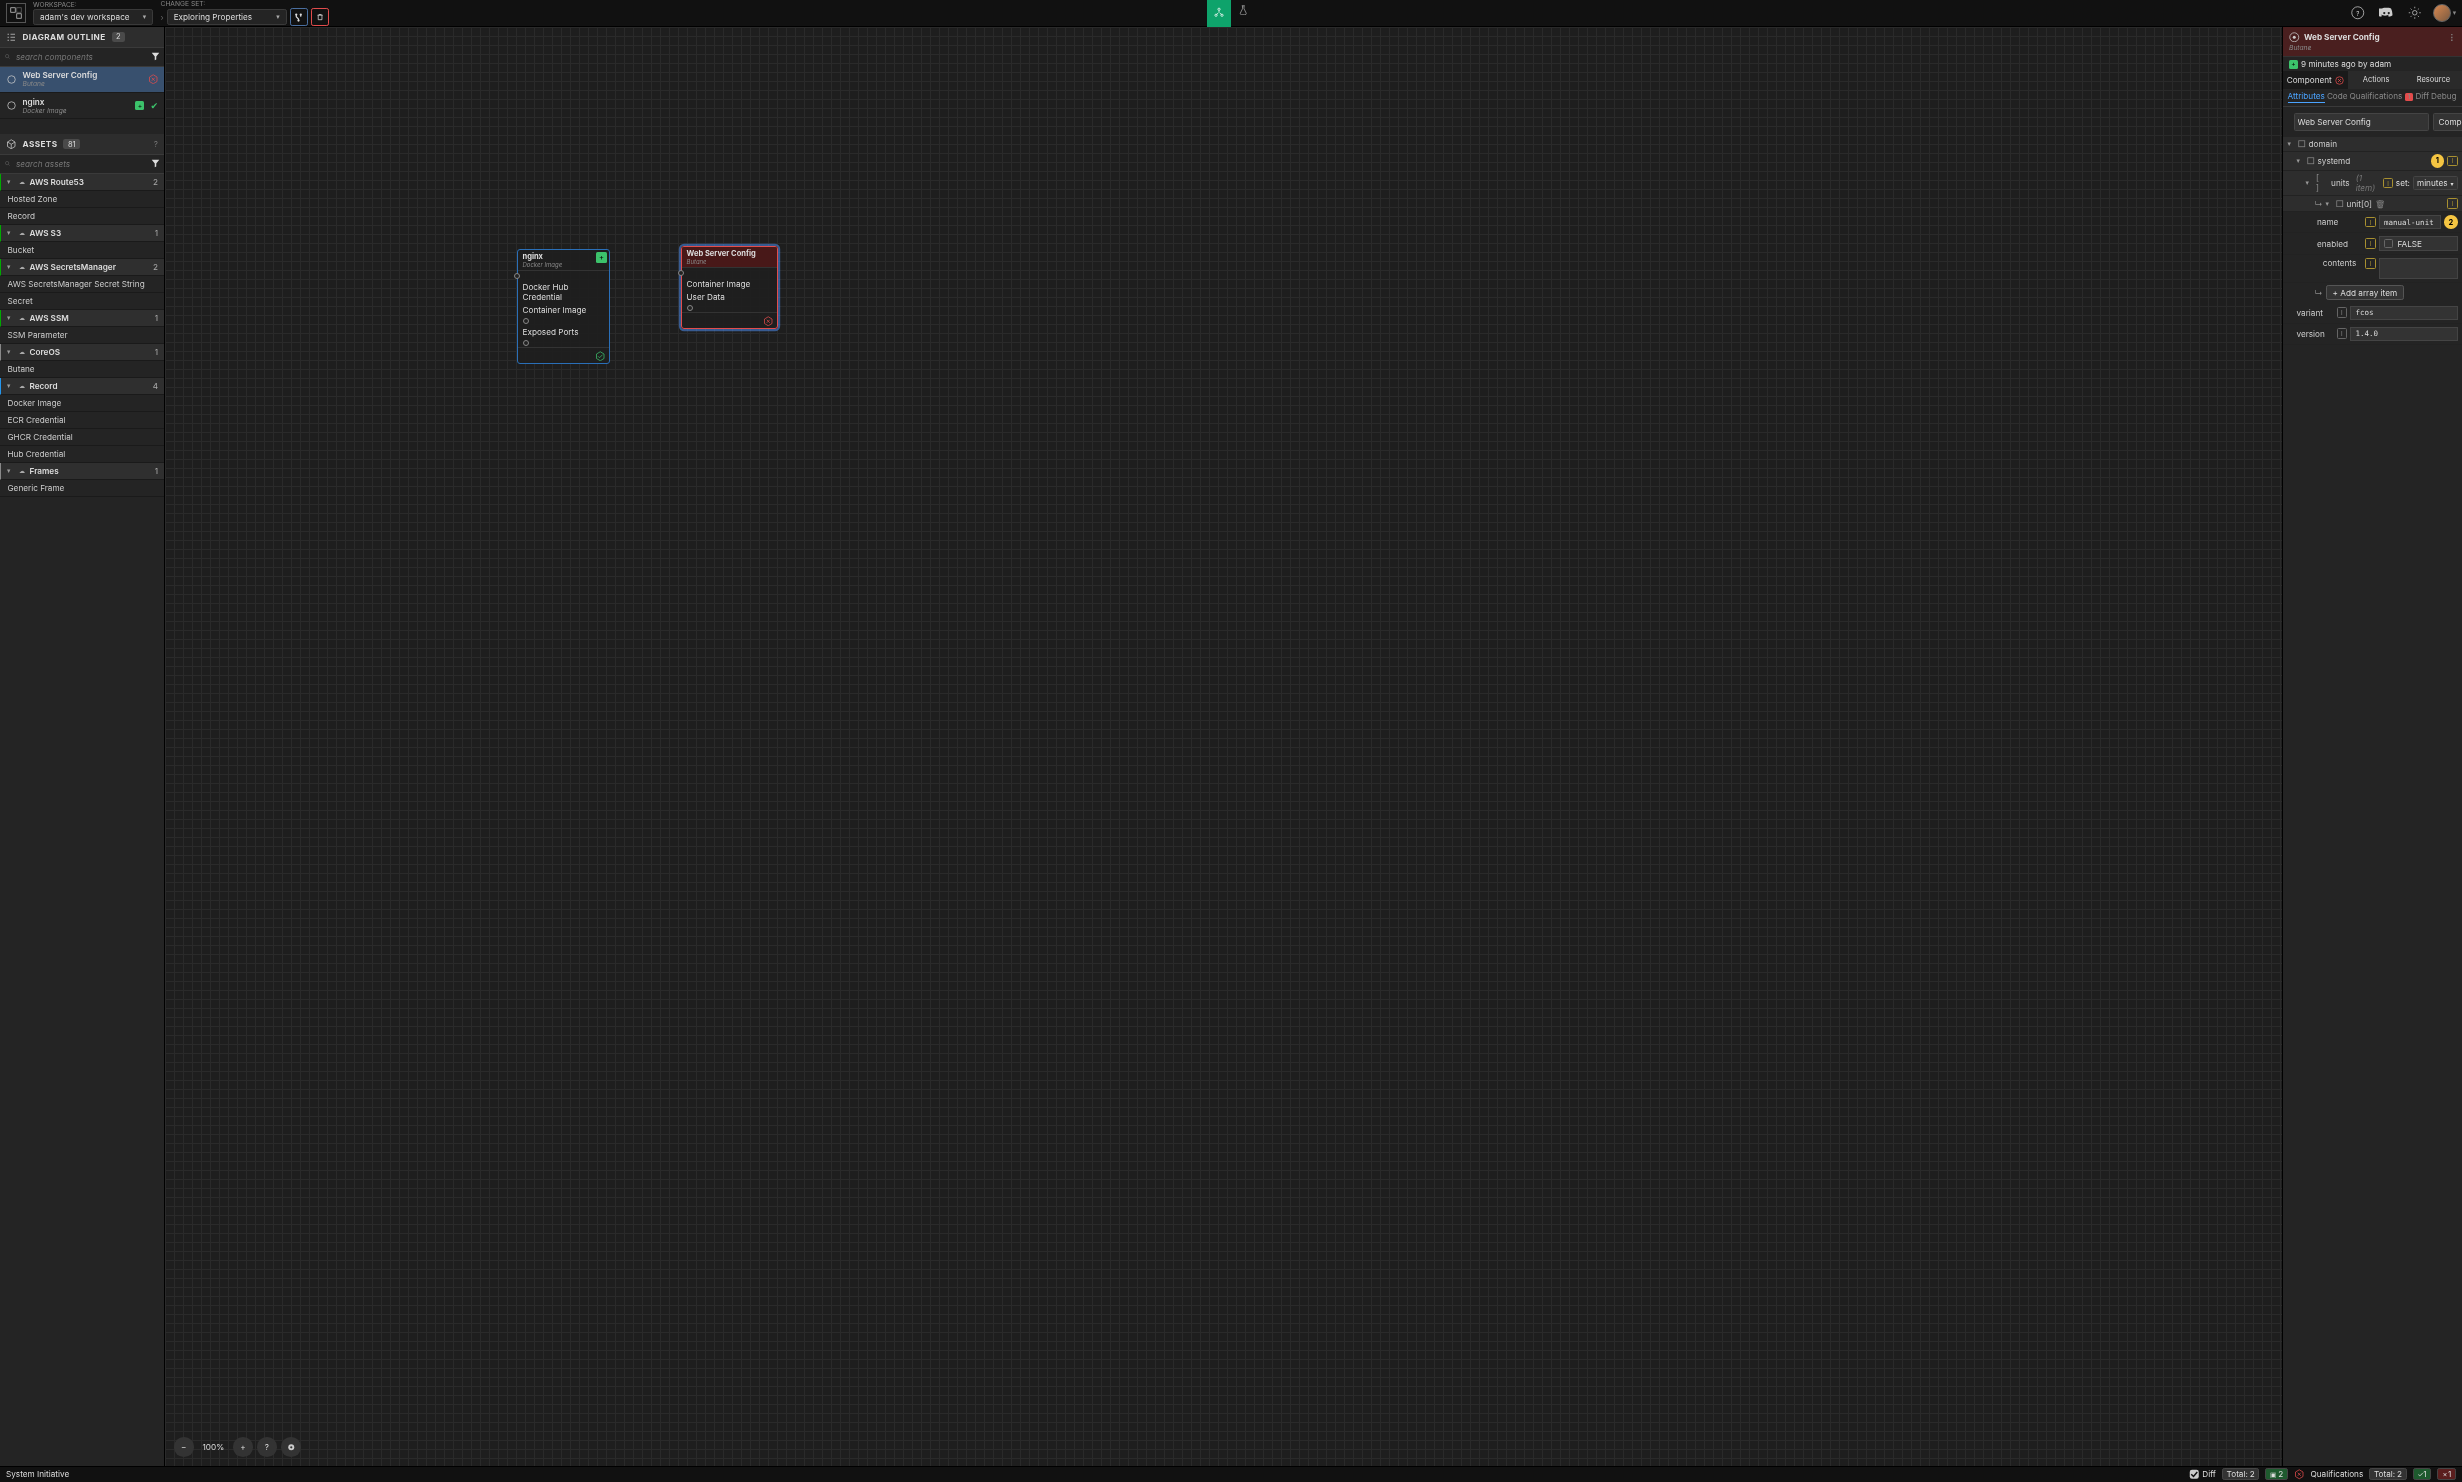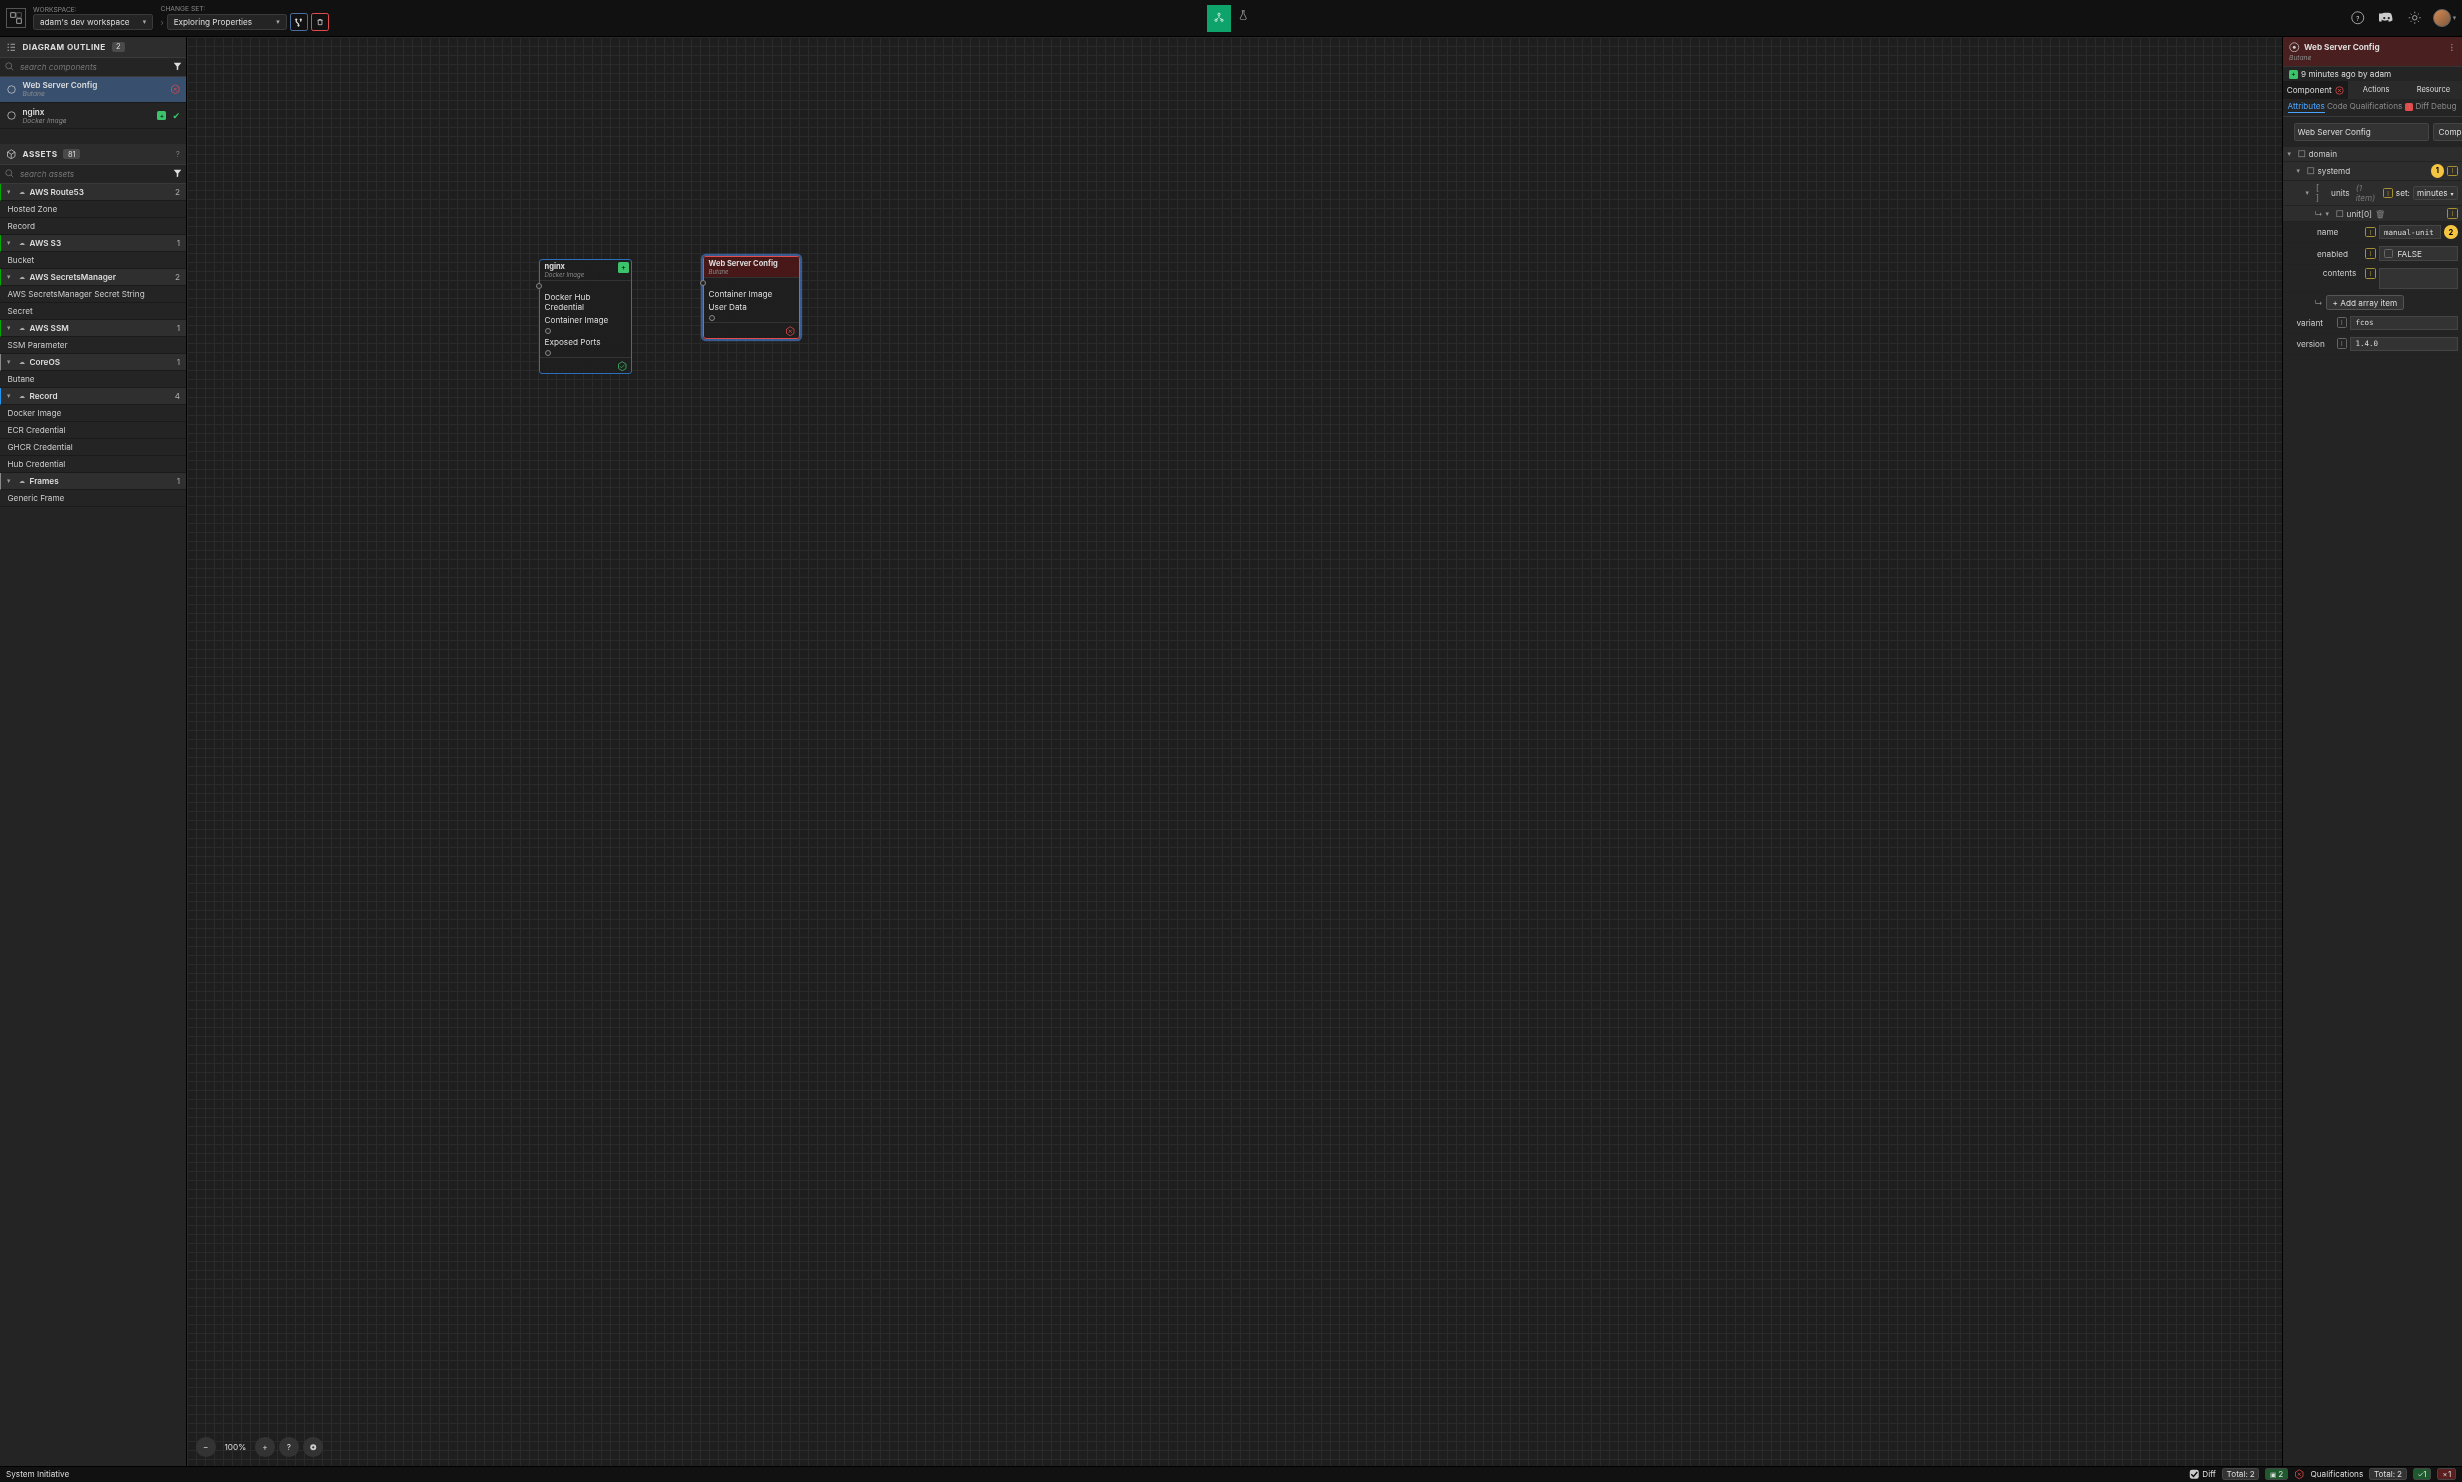--- a/index.html
+++ b/index.html
@@ -13,37 +13,37 @@
   --accent:#4aa3ff;
   --green:#3cc26b;
   --red:#e24c4c;
   --yellow:#f5c542;
   --sel:#38506e;
 }
 *{box-sizing:border-box;font-family:Inter,Arial,sans-serif;font-size:8.2px;color:var(--text);}
 html,body{margin:0;height:100%;background:var(--bg);}
 body{display:flex;flex-direction:column;height:100vh;overflow:hidden;}
 
-.topbar{display:flex;align-items:center;height:37px;background:#111;border-bottom:0.7px solid #000;padding:0 6px;gap:7.5px;}
+.topbar{display:flex;align-items:center;height:27px;background:#111;border-bottom:0.7px solid #000;padding:0 6px;gap:7.5px;}
 .logo{width:19.5px;height:19.5px;border:0.7px solid #555;display:flex;align-items:center;justify-content:center;}
 .ws-block{display:flex;flex-direction:column;}
 .ws-label{font-size:6.7px;color:var(--text-dim);text-transform:uppercase;}
 .select{display:flex;align-items:center;background:var(--panel);border:0.7px solid var(--border);border-radius:2.2px;padding:2.2px 6px;min-width:120px;justify-content:space-between;cursor:pointer;}
 .select .chev{font-size:6.7px;color:#aaa;}
 .sq-btn{width:18px;height:18px;border:0.7px solid #4a6fa0;border-radius:2.2px;display:flex;align-items:center;justify-content:center;cursor:pointer;color:#8ab4e8;}
 .sq-btn.red{border-color:var(--red);color:var(--red);}
 .sq-btn.act{background:#0ea36b;border-color:#0ea36b;width:24px;height:27px;border-radius:0;}
 .sq-btn.act svg{color:#fff;}
 .spacer{flex:1;}
 .center-tabs{position:absolute;left:50%;transform:translateX(-50%);display:flex;}
 .icon-btn{width:21px;height:21px;display:flex;align-items:center;justify-content:center;cursor:pointer;border-radius:50%;}
 .avatar{width:18px;height:18px;border-radius:50%;background:linear-gradient(135deg,#d98850,#7a5a40);border:0.7px solid #666;}
 
 .main{flex:1;display:flex;min-height:0;}
-.left{width:187px;background:var(--panel);border-right:0.7px solid #000;display:flex;flex-direction:column;}
+.left{width:165px;background:var(--panel);border-right:0.7px solid #000;display:flex;flex-direction:column;}
 .right{width:180px;background:var(--panel);border-left:0.7px solid #000;display:flex;flex-direction:column;min-height:0;}
 .canvas-wrap{flex:1;position:relative;background-image:linear-gradient(#2a2a2a 0.7px,transparent 0.7px),linear-gradient(90deg,#2a2a2a 0.7px,transparent 0.7px);background-size:9px 9px;background-color:#1e1e1e;}
 
 .sect-hdr{display:flex;align-items:center;gap:6px;padding:4.5px 6px;background:#2d2d2d;border-bottom:0.7px solid var(--border);}
 .sect-hdr .t{font-weight:700;letter-spacing:0.4px;font-size:8.2px;}
 .badge{background:#4a4a4a;border-radius:2.2px;padding:0.7px 4.5px;font-size:7.5px;}
 .search{display:flex;align-items:center;padding:3px 4.5px;border-bottom:0.7px solid var(--border);gap:4.5px;}
 .search input{flex:1;background:transparent;border:none;outline:none;color:var(--text);font-style:italic;}
 .filter-ic{color:var(--accent);}
 

